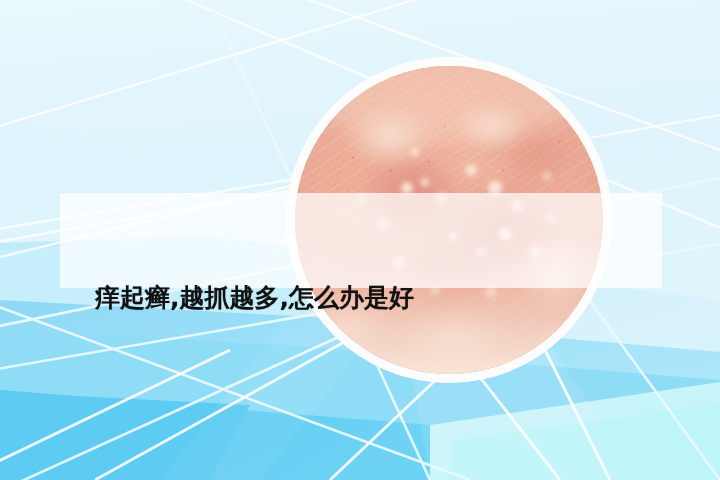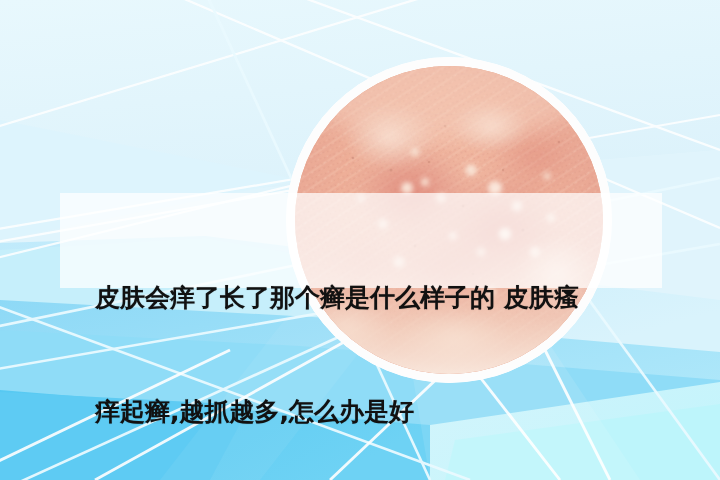--- a/index.html
+++ b/index.html
@@ -284,17 +284,16 @@
         <rect x="0" y="168" width="308" height="140" fill="url(#botFade)"></rect>
 
         <ellipse cx="150" cy="28" rx="140" ry="46" fill="#f8d9c8" opacity="0.45" filter="url(#blurLg)"></ellipse>
       </svg>
     </div>
   </div>
 
   <div class="caption-band"></div>
 
   <div class="caption-text">
-    <span class="caption-line">皮肤会痒了长了那个癣是什么样子的 皮肤瘙</span>
     <span class="caption-line">痒起癣,越抓越多,怎么办是好</span>
   </div>
 
 </div>
 
 </body></html>

